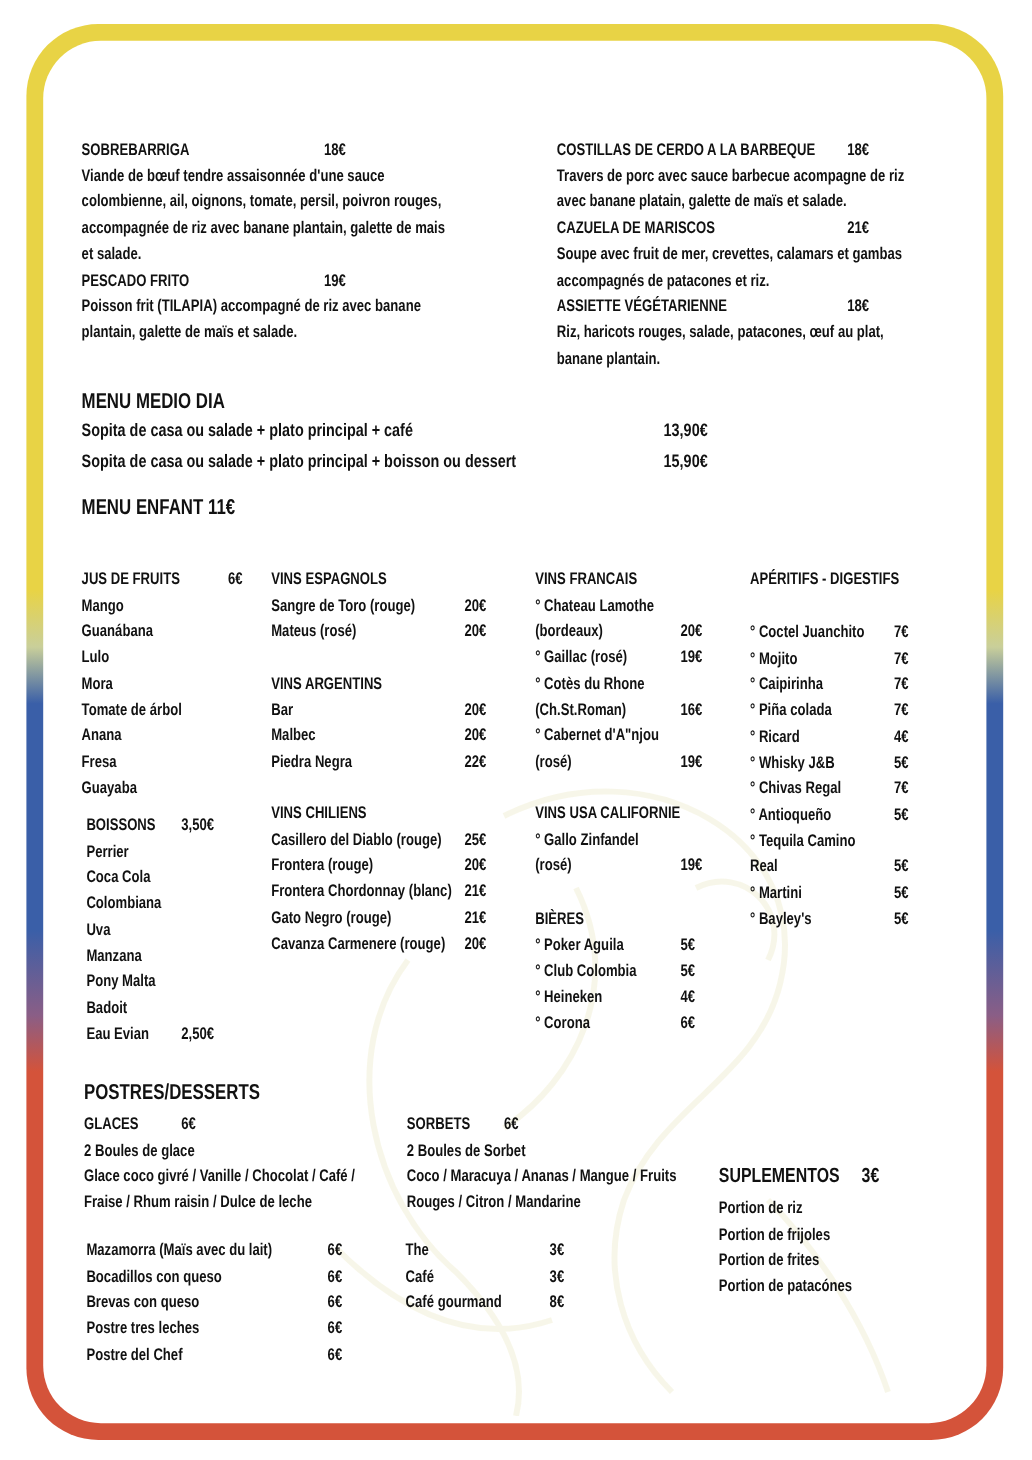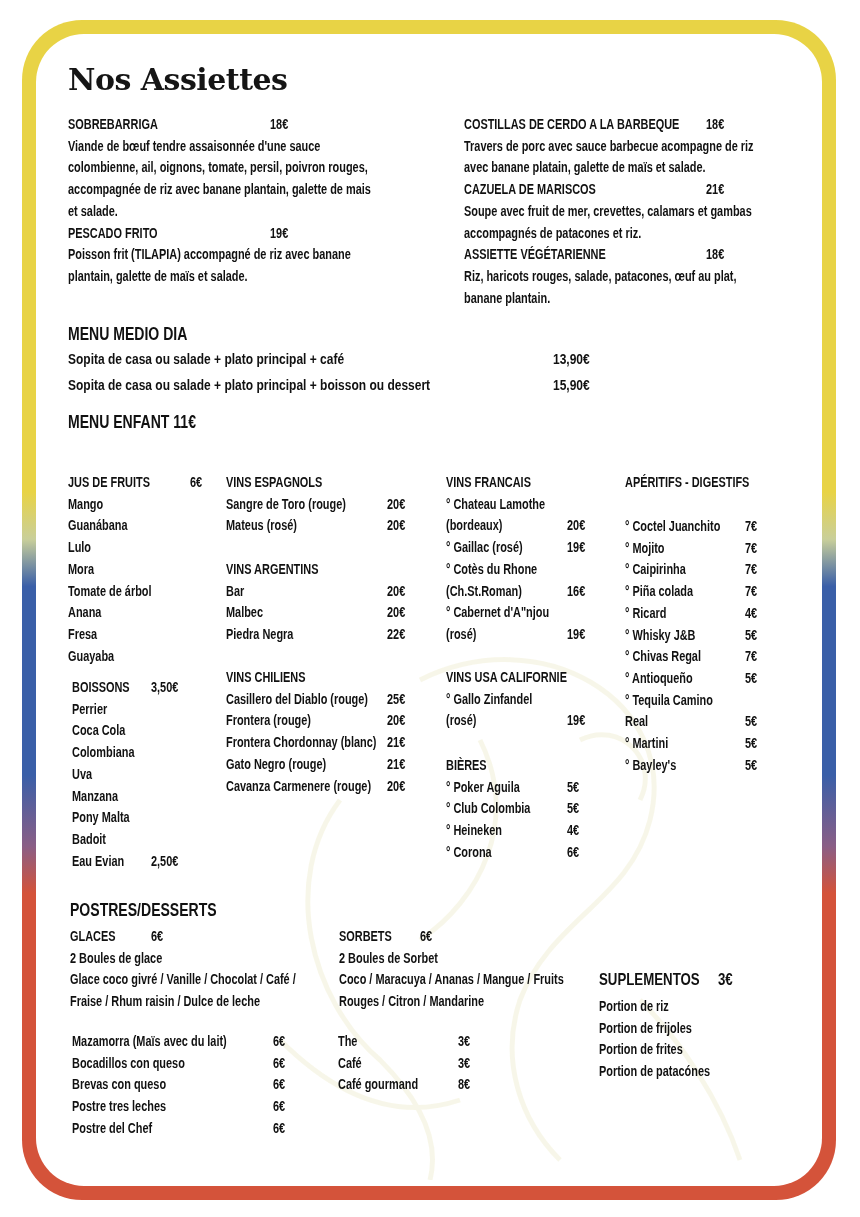--- a/index.html
+++ b/index.html
@@ -40,21 +40,20 @@
     <path d="M200 60 C 320 0, 460 80, 430 200 C 410 280, 330 300, 300 380 C 280 440, 300 500, 340 540"></path>
     <path d="M120 180 C 60 260, 90 380, 160 440 C 200 480, 220 520, 210 560"></path>
     <path d="M260 120 C 300 200, 260 280, 200 320"></path>
     <path d="M360 120 C 400 100, 440 140, 420 180"></path>
     <path d="M60 420 C 120 480, 180 500, 240 480"></path>
     <path d="M420 380 C 460 420, 500 480, 520 540"></path>
   </g>
 </svg>
 
 <div class="content" id="content">
-  <div class="title">Nos Assiettes</div>
 <div class="t" style="left: 68px; top: 114px;">SOBREBARRIGA</div>
     <div class="price" style="left: 270px; top: 114px;">18€</div>
     <div class="t" style="left: 68px; top: 135.7px;">Viande de bœuf tendre assaisonnée d'une sauce</div>
     <div class="t" style="left: 68px; top: 157.4px;">colombienne, ail, oignons, tomate, persil, poivron rouges,</div>
     <div class="t" style="left: 68px; top: 179.1px;">accompagnée de riz avec banane plantain, galette de mais</div>
     <div class="t" style="left: 68px; top: 200.8px;">et salade.</div>
     <div class="t" style="left: 68px; top: 222.5px;">PESCADO FRITO</div>
     <div class="price" style="left: 270px; top: 222.5px;">19€</div>
     <div class="t" style="left: 68px; top: 244.2px;">Poisson frit (TILAPIA) accompagné de riz avec banane</div>
     <div class="t" style="left: 68px; top: 265.9px;">plantain, galette de maïs et salade.</div>

